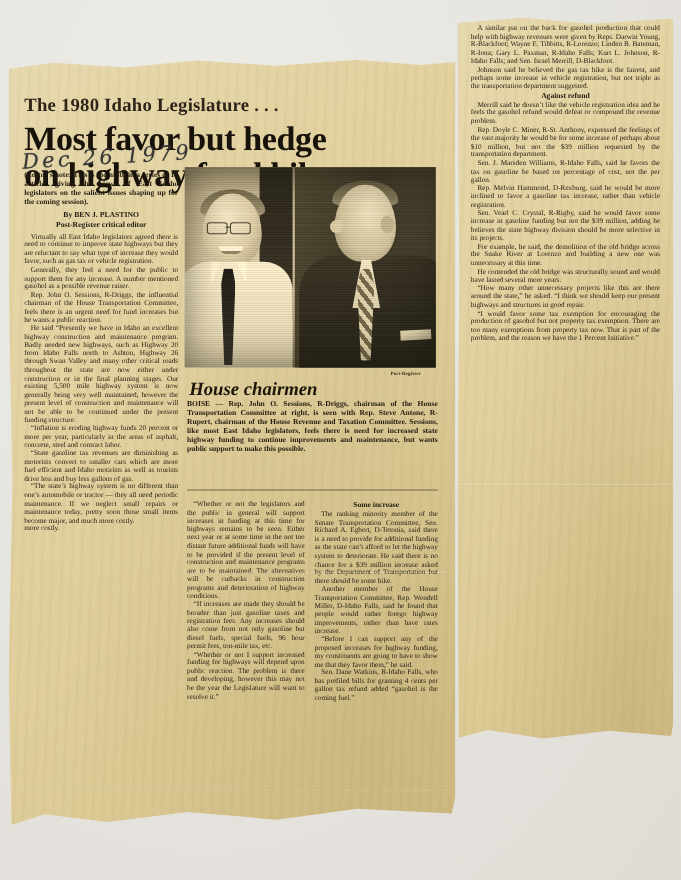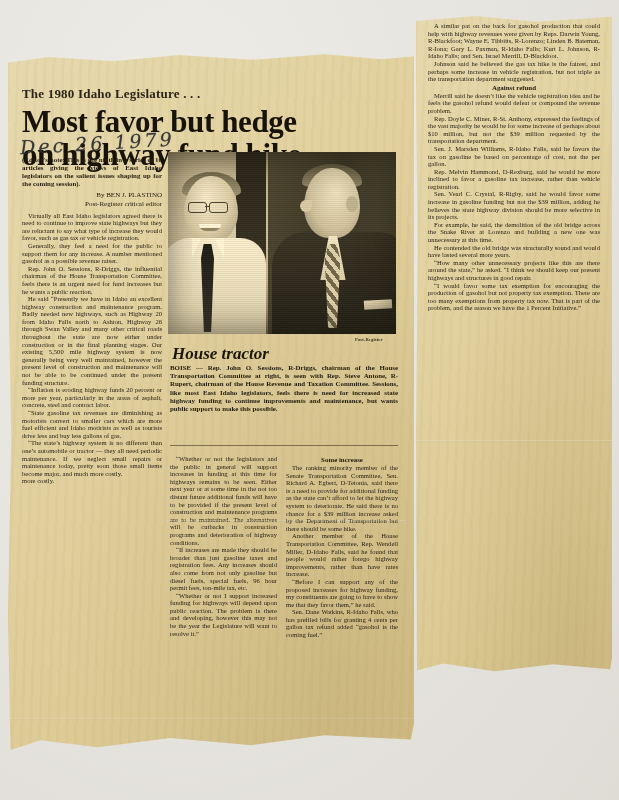--- a/index.html
+++ b/index.html
@@ -54,21 +54,21 @@
     clip-path: polygon(
       0% 1.0%, 30% 0.3%, 62% 1.1%, 100% 0.4%,
       100% 92%, 99% 93.6%, 70% 92.9%, 40% 93.9%, 14% 92.8%, 0.5% 93.8%,
       0% 60%, 0.9% 34%, 0% 12%
     );
   }
 
   
   #head-wrap { position:absolute; left: 22px; top: 86px; width: 372px; }
   #kicker {
-    font-size: 13px;
+    font-size: 17px;
     letter-spacing: .2px;
     color: #2d2519;
     font-weight: 600;
   }
   .headline {
     font-family: "Liberation Serif", serif;
     font-weight: 700;
     font-size: 31px;
     line-height: 1.02;
     color: #17120a;
@@ -95,22 +95,22 @@
   .col { position:absolute; color:#241d11; }
   .body {
     font-family: "Liberation Serif", serif;
     font-size: 6.6px;
     line-height: 7.6px;
     text-align: justify;
     color: #2a2215;
   }
   .body p { margin: 0; text-indent: 6px; }
   .byline {
-    font-weight: 400;
-    text-align: right;
+    font-weight: 700;
+    text-align: center;
     font-size: 7px;
     line-height: 8.6px;
     color:#221b10;
   }
   .editnote {
     font-weight: 700;
     font-size: 6.9px;
     line-height: 8.1px;
     text-align: justify;
     color:#241c10;
@@ -335,21 +335,21 @@
       <div class="shirt"></div>
       <div class="tie"></div>
       <div class="pocket"></div>
     </div>
 
     <div class="grain"></div>
     <div class="vig"></div>
   </div>
 
   <div id="photocredit">Post-Register</div>
-  <div id="captiontitle">House tractor</div>
+  <div id="captiontitle">House chairmen</div>
   <div id="captionpara">BOISE — Rep. John O. Sessions, R-Driggs, chairman of the House Transportation Committee at right, is seen with Rep. Steve Antone, R-Rupert, chairman of the House Revenue and Taxation Committee. Sessions, like most East Idaho legislators, feels there is need for increased state highway funding to continue improvements and maintenance, but wants public support to make this possible.</div>
 
   <div class="rule" style="left:170px; top:445px; width:228px;"></div>
 
   <div class="col" id="c2">
     <div class="body">
       <p>“Whether or not the legislators and the public in general will support increases in funding at this time for highways remains to be seen. Either next year or at some time in the not too distant future additional funds will have to be provided if the present level of construction and maintenance programs are to be maintained. The alternatives will be cutbacks in construction programs and deterioration of highway conditions.</p>
       <p>“If increases are made they should be broader than just gasoline taxes and registration fees. Any increases should also come from not only gasoline but diesel fuels, special fuels, 96 hour permit fees, ton-mile tax, etc.</p>
       <p>“Whether or not I support increased funding for highways will depend upon public reaction. The problem is there and developing, however this may not be the year the Legislature will want to resolve it.”</p>
     </div>

